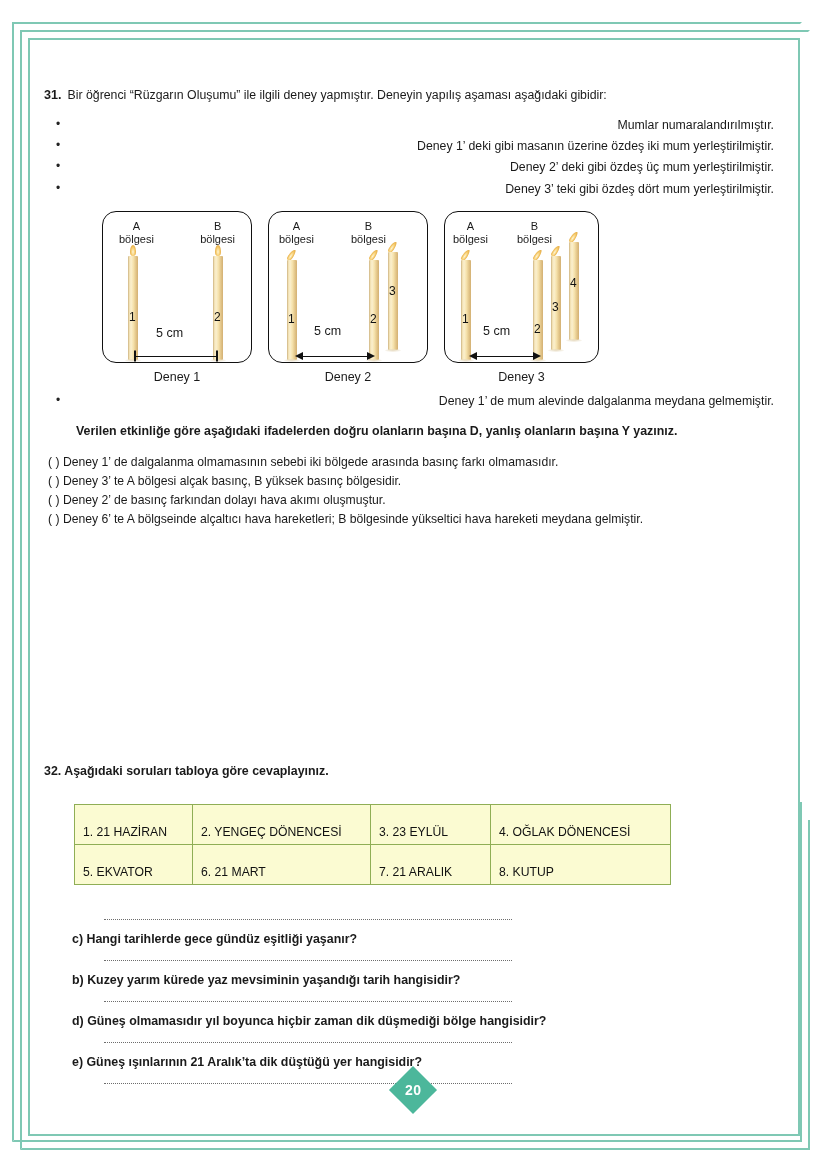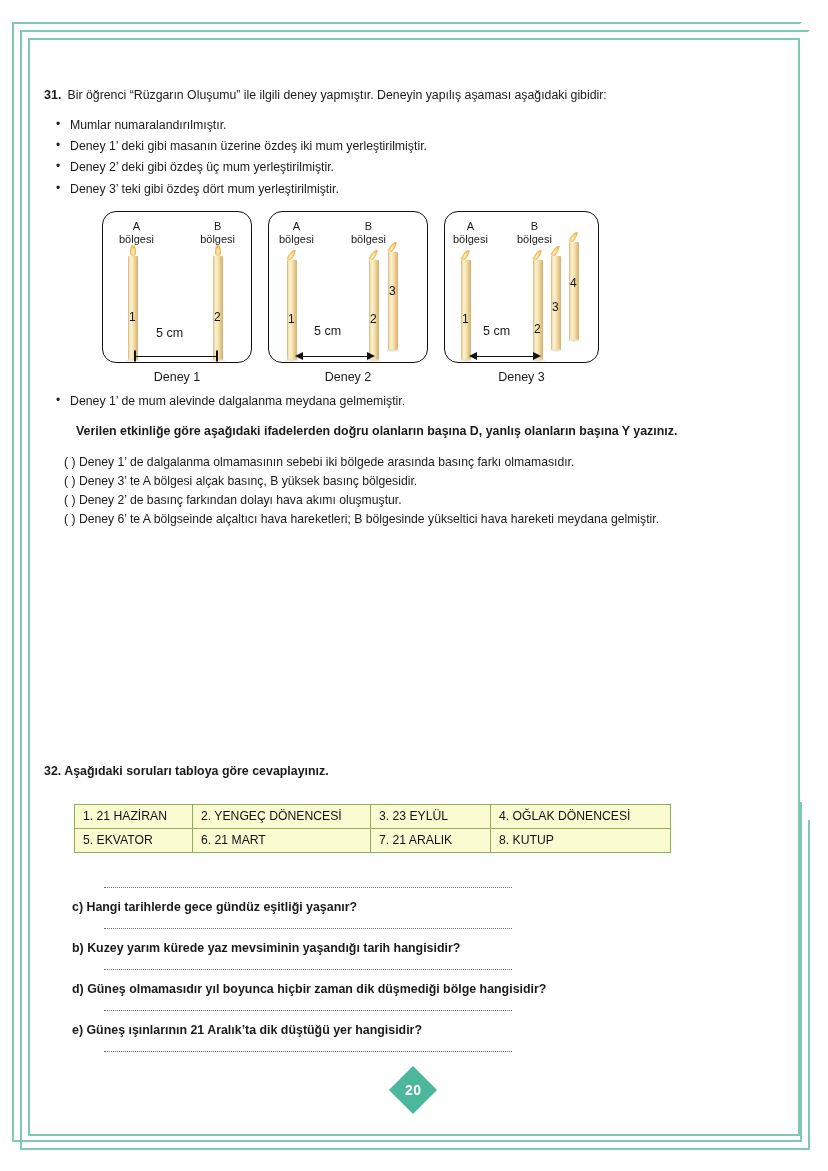--- a/index.html
+++ b/index.html
@@ -55,21 +55,21 @@
     position: absolute;
     left: 44px; top: 86px;
     width: 730px;
   }
 
   .q-block { font-size: 12.3px; line-height: 1.45; }
   .q-head { display: flex; align-items: baseline; gap: 6px; }
   .q-num { font-weight: bold; font-size: 12.6px; white-space: nowrap; }
   .q-stem { }
 
-  ul.bullets { list-style: none; margin: 12px 0 0 0; padding: 0; }
+  ul.bullets { list-style: none; margin: 12px 0 0 0; padding: 0; text-align: right; }
   ul.bullets li {
     position: relative;
     padding-left: 26px;
     margin-top: 3.5px;
     font-size: 12.3px;
   }
   ul.bullets li::before {
     content: "•";
     position: absolute;
     left: 12px; top: -1px;
@@ -177,41 +177,41 @@
     white-space: nowrap;
   }
 
   
   .lead-bold {
     font-weight: bold;
     font-size: 12.4px;
     margin-top: 16px;
     margin-left: 32px;
   }
-  .statements { margin: 17px 0 0 20px; }
+  .statements { margin: 17px 0 0 4px; }
   .statements .st {
     font-size: 12.2px;
     margin-top: 5px;
     white-space: nowrap;
   }
 
   
   .q32 { position: absolute; left: 44px; top: 764px; width: 730px; }
   .q32-head { font-weight: bold; font-size: 12.4px; }
 
   table.tbl {
     border-collapse: collapse;
     margin: 26px 0 0 30px;
     background: #fbfbd2;
   }
   table.tbl td {
     border: 1px solid #8fae55;
     background: #fbfbd2;
     font-size: 12.2px;
-    padding: 4px 8px 5px 8px;
+    padding: 20px 8px 5px 8px;
     white-space: nowrap;
     color: #111;
   }
   .col1 { width: 118px; }
   .col2 { width: 178px; }
   .col3 { width: 120px; }
   .col4 { width: 180px; }
 
   .qa-list { margin: 24px 0 0 28px; }
   .qa-q {

